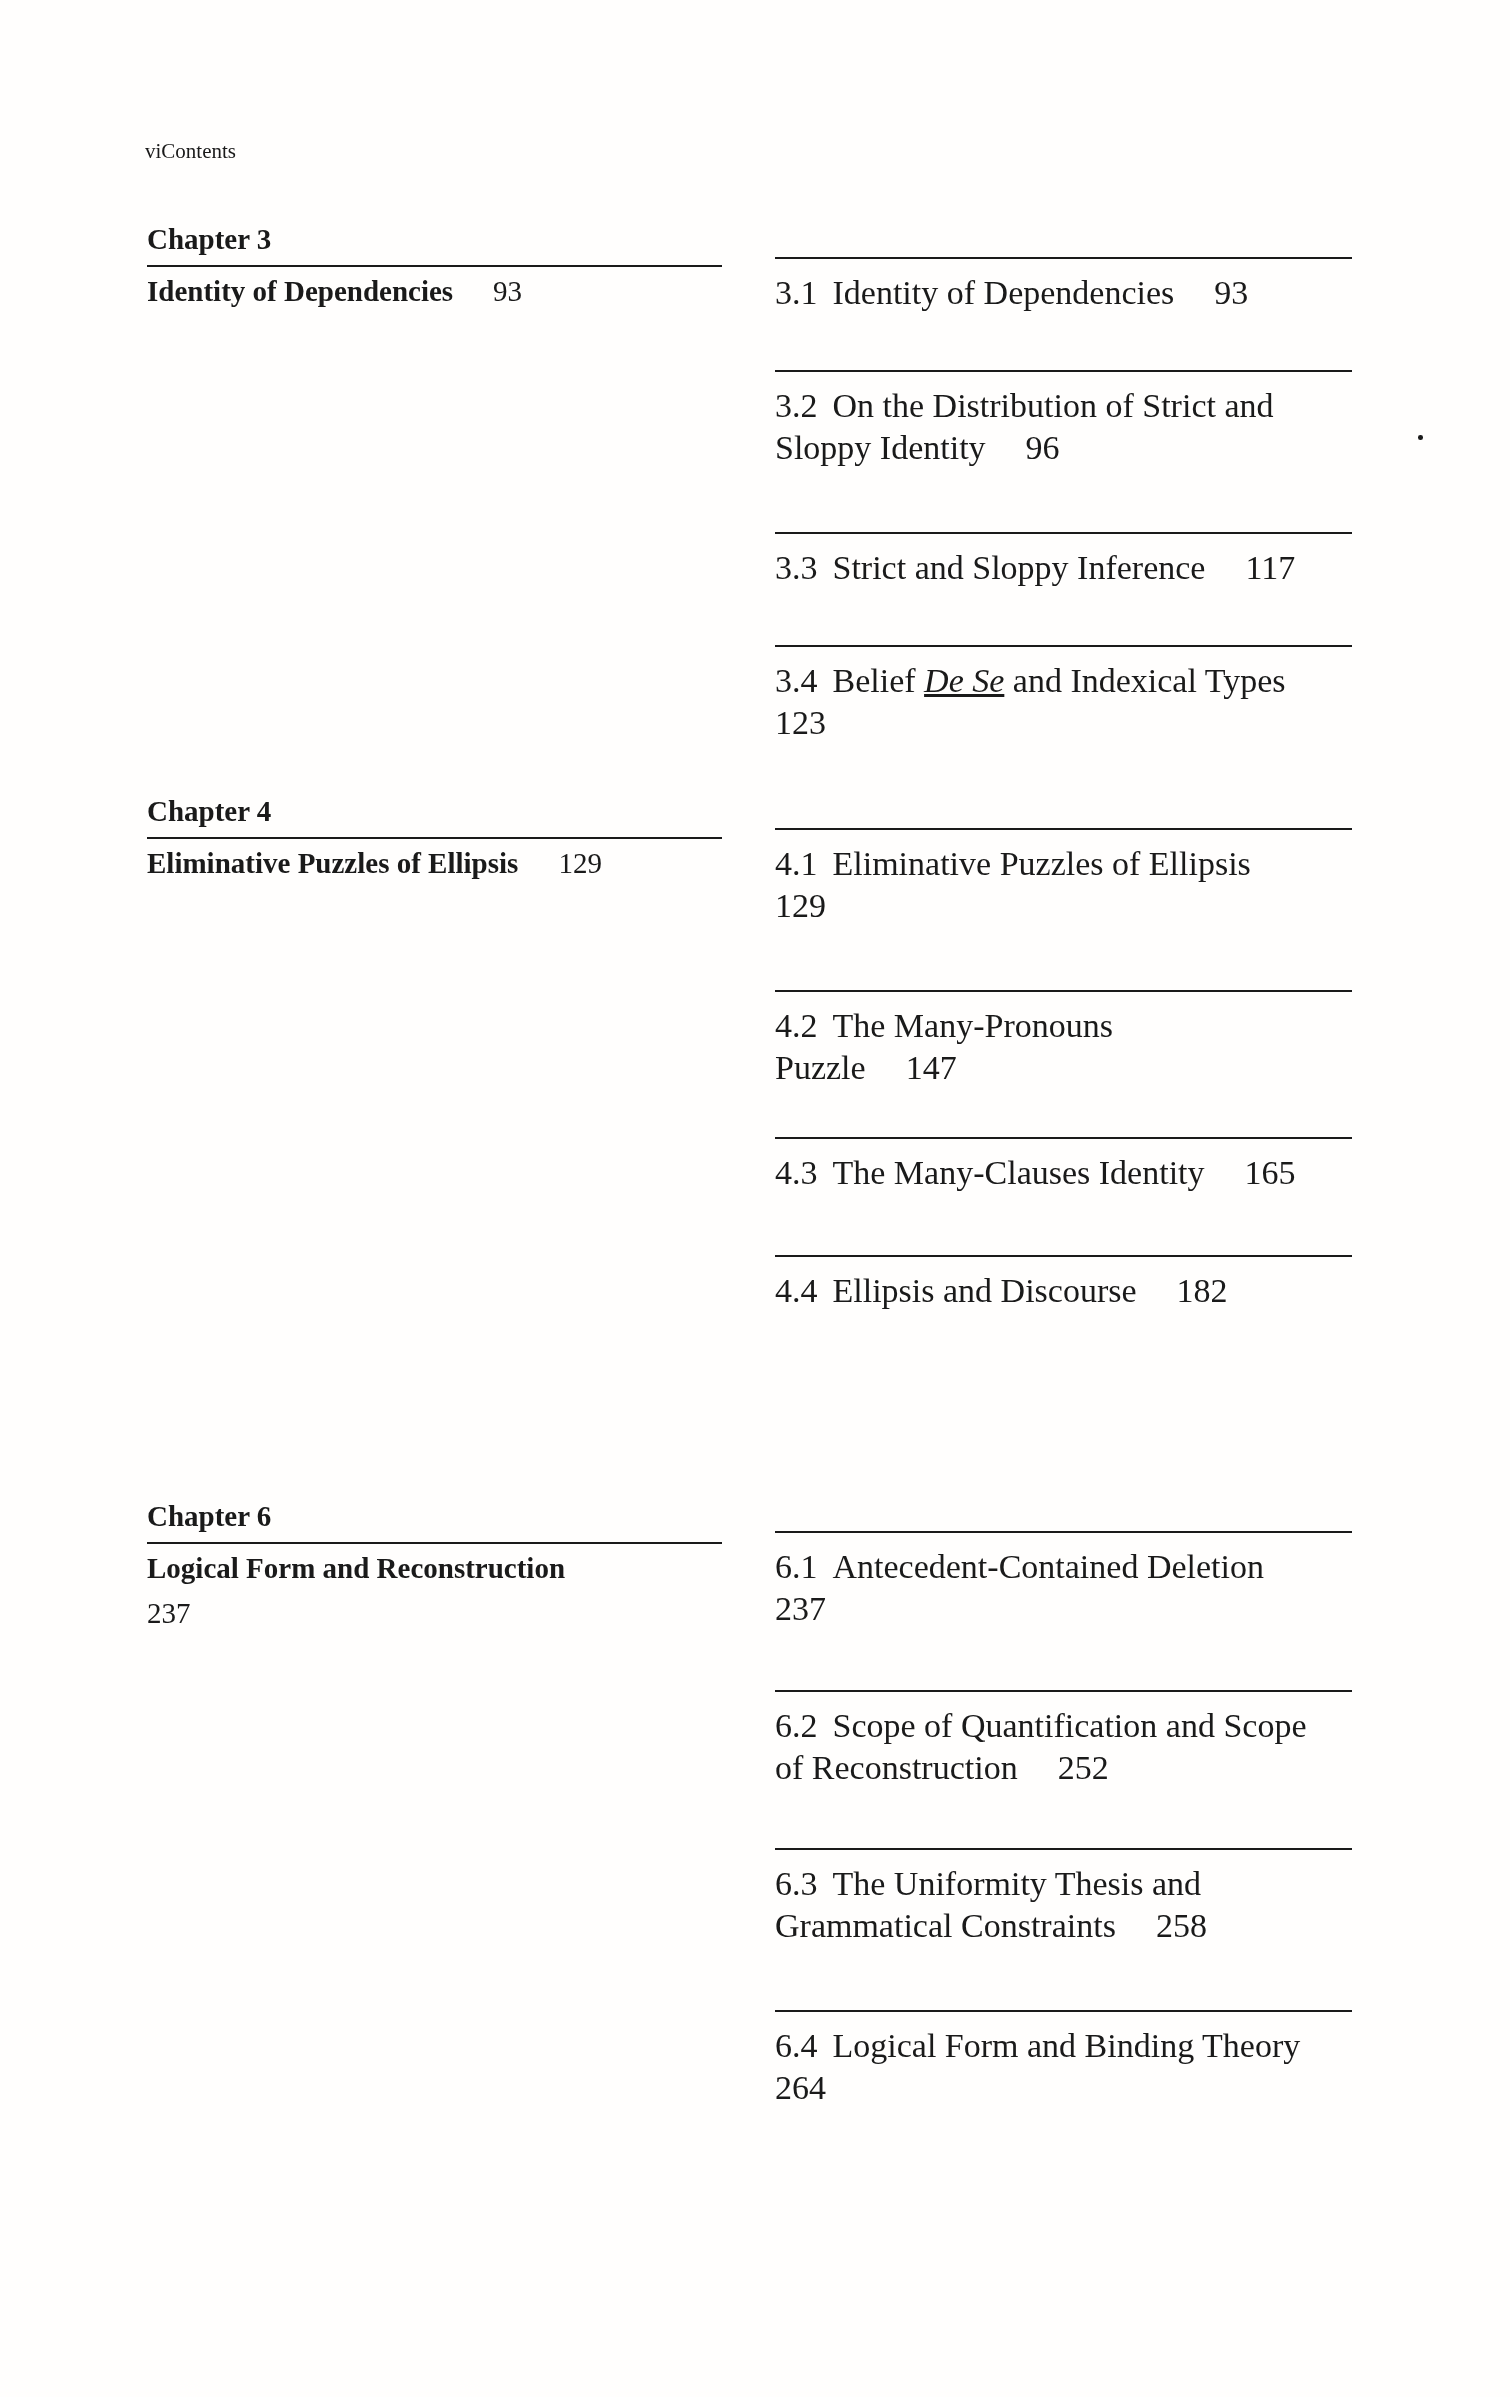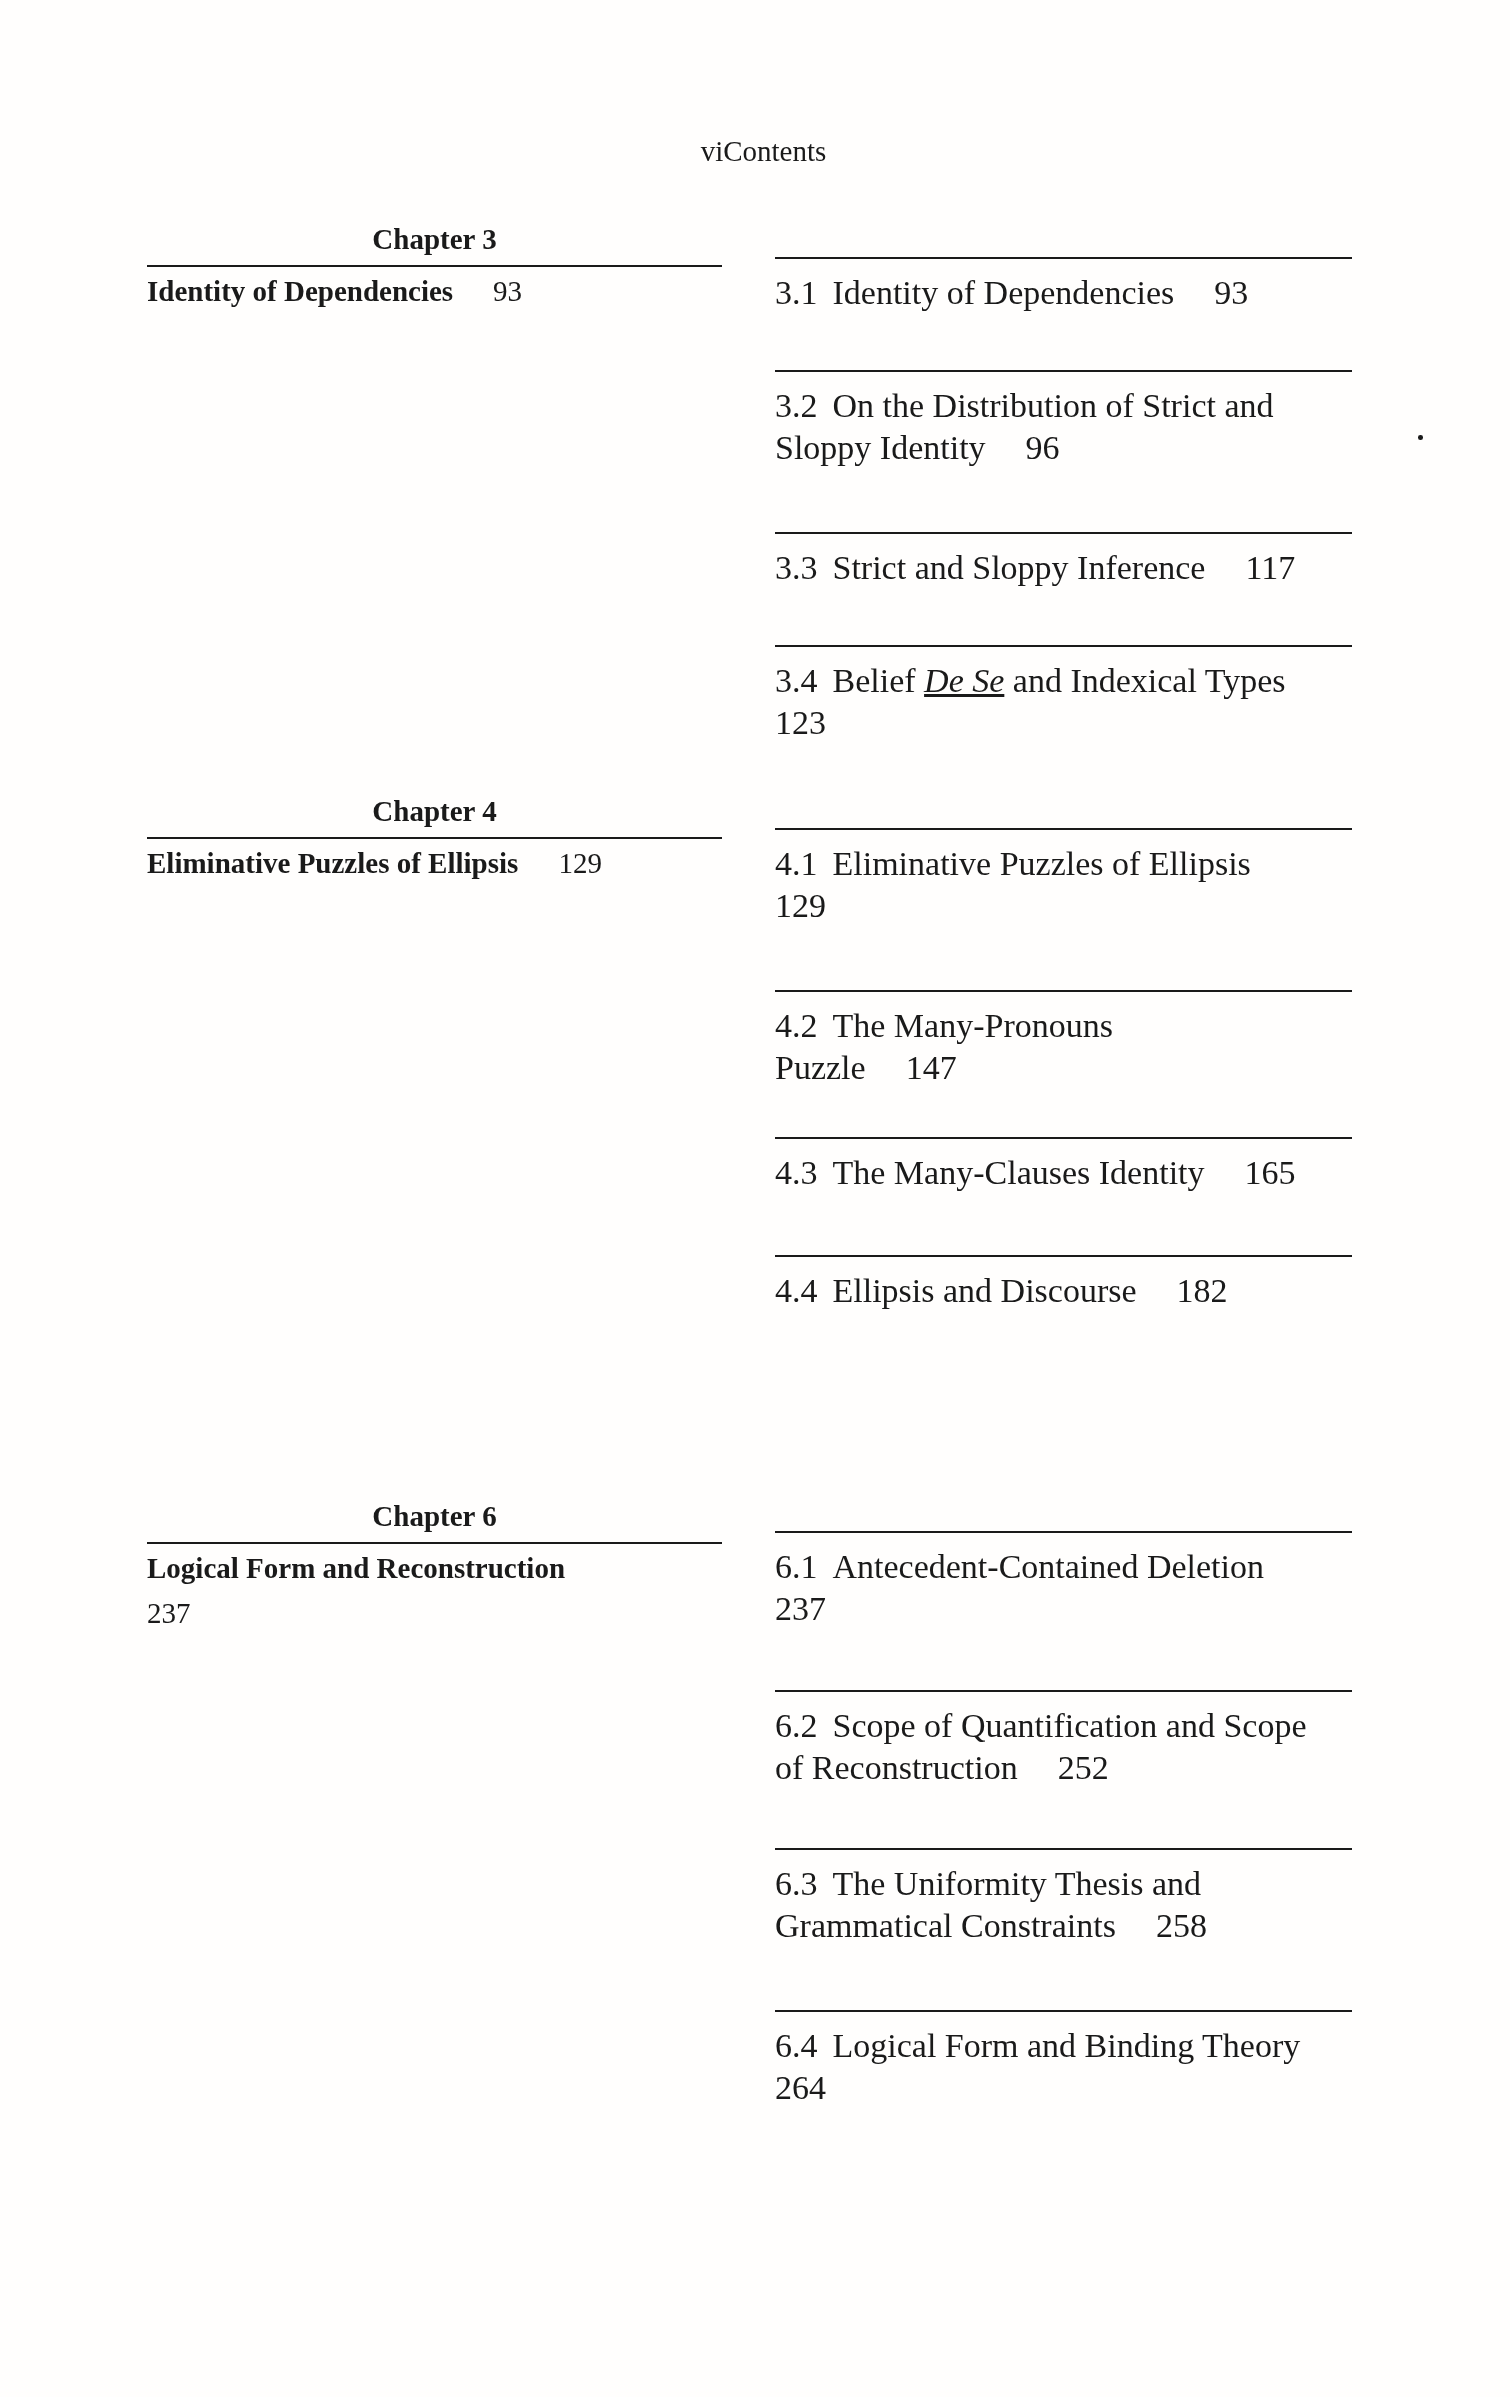--- a/index.html
+++ b/index.html
@@ -12,37 +12,36 @@
     width: 1510px;
     height: 2397px;
     background: #fffefd;
     color: #1a1a1a;
     font-family: "Liberation Serif", "DejaVu Serif", serif;
     overflow: hidden;
   }
   .header {
     position: absolute;
     top: 130px;
-    left: 161px;
+    left: 145px;
     width: 1205px;
     display: flex;
-    justify-content: center;
-    font-size: 29px;
+    justify-content: flex-start;
+    font-size: 21px;
     line-height: 42px;
   }
   .chapter {
     position: absolute;
     left: 147px;
     width: 575px;
     font-size: 29px;
     line-height: 42px;
   }
   .ch-label {
     font-weight: bold;
-    text-align: center;
   }
   .ch-rule {
     height: 2.8px;
     background: #1a1a1a;
     margin-top: 4.7px;
   }
   .ch-title {
     font-weight: bold;
     margin-top: 2.8px;
   }

